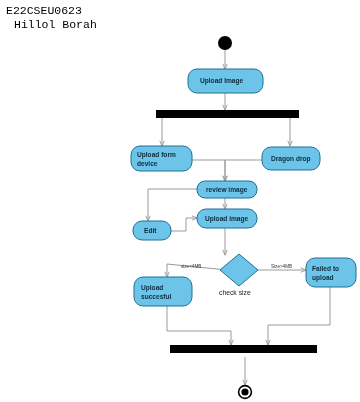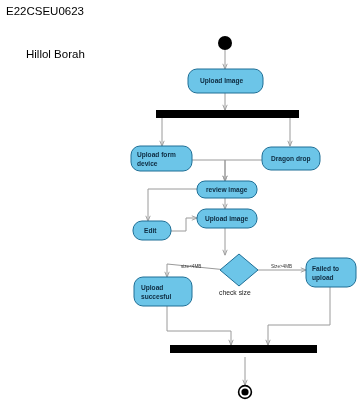--- a/index.html
+++ b/index.html
@@ -12,35 +12,35 @@
     height: 402px;
     position: relative;
     overflow: hidden;
     font-family: "Liberation Sans", sans-serif;
   }
   #header-block {
     position: absolute;
     left: 0;
     top: 0;
     width: 200px;
+    font-family: Liberation Mono, monospace;
   }
   #header-block .hdr-line1 {
     font-size: 11.5px;
     color: #000000;
     padding: 4px 0 0 6px;
     line-height: 14px;
     white-space: pre;
   }
   #header-block .hdr-line2 {
     font-size: 11.5px;
     color: #000000;
-    padding: 0 0 0 26px;
+    padding: 0 0 0 14px;
     line-height: 14px;
     white-space: pre;
-    margin-top: 29px;
   }
   #diagram-canvas {
     position: absolute;
     left: 0;
     top: 0;
     width: 360px;
     height: 402px;
   }
   svg.flow {
     display: block;

